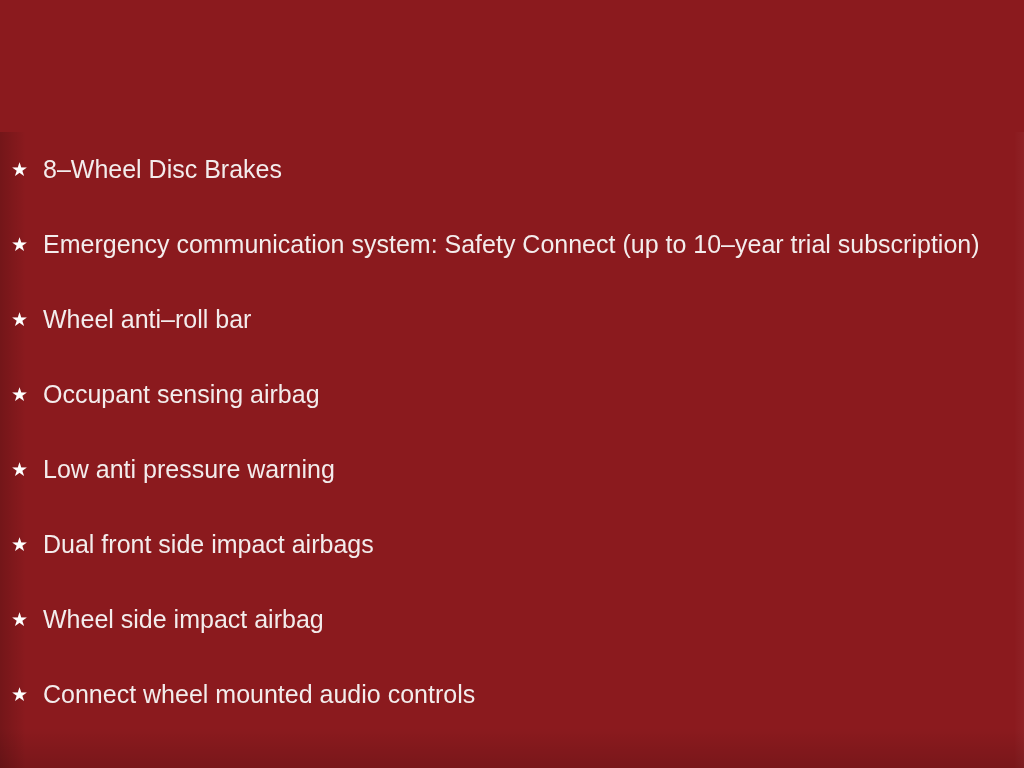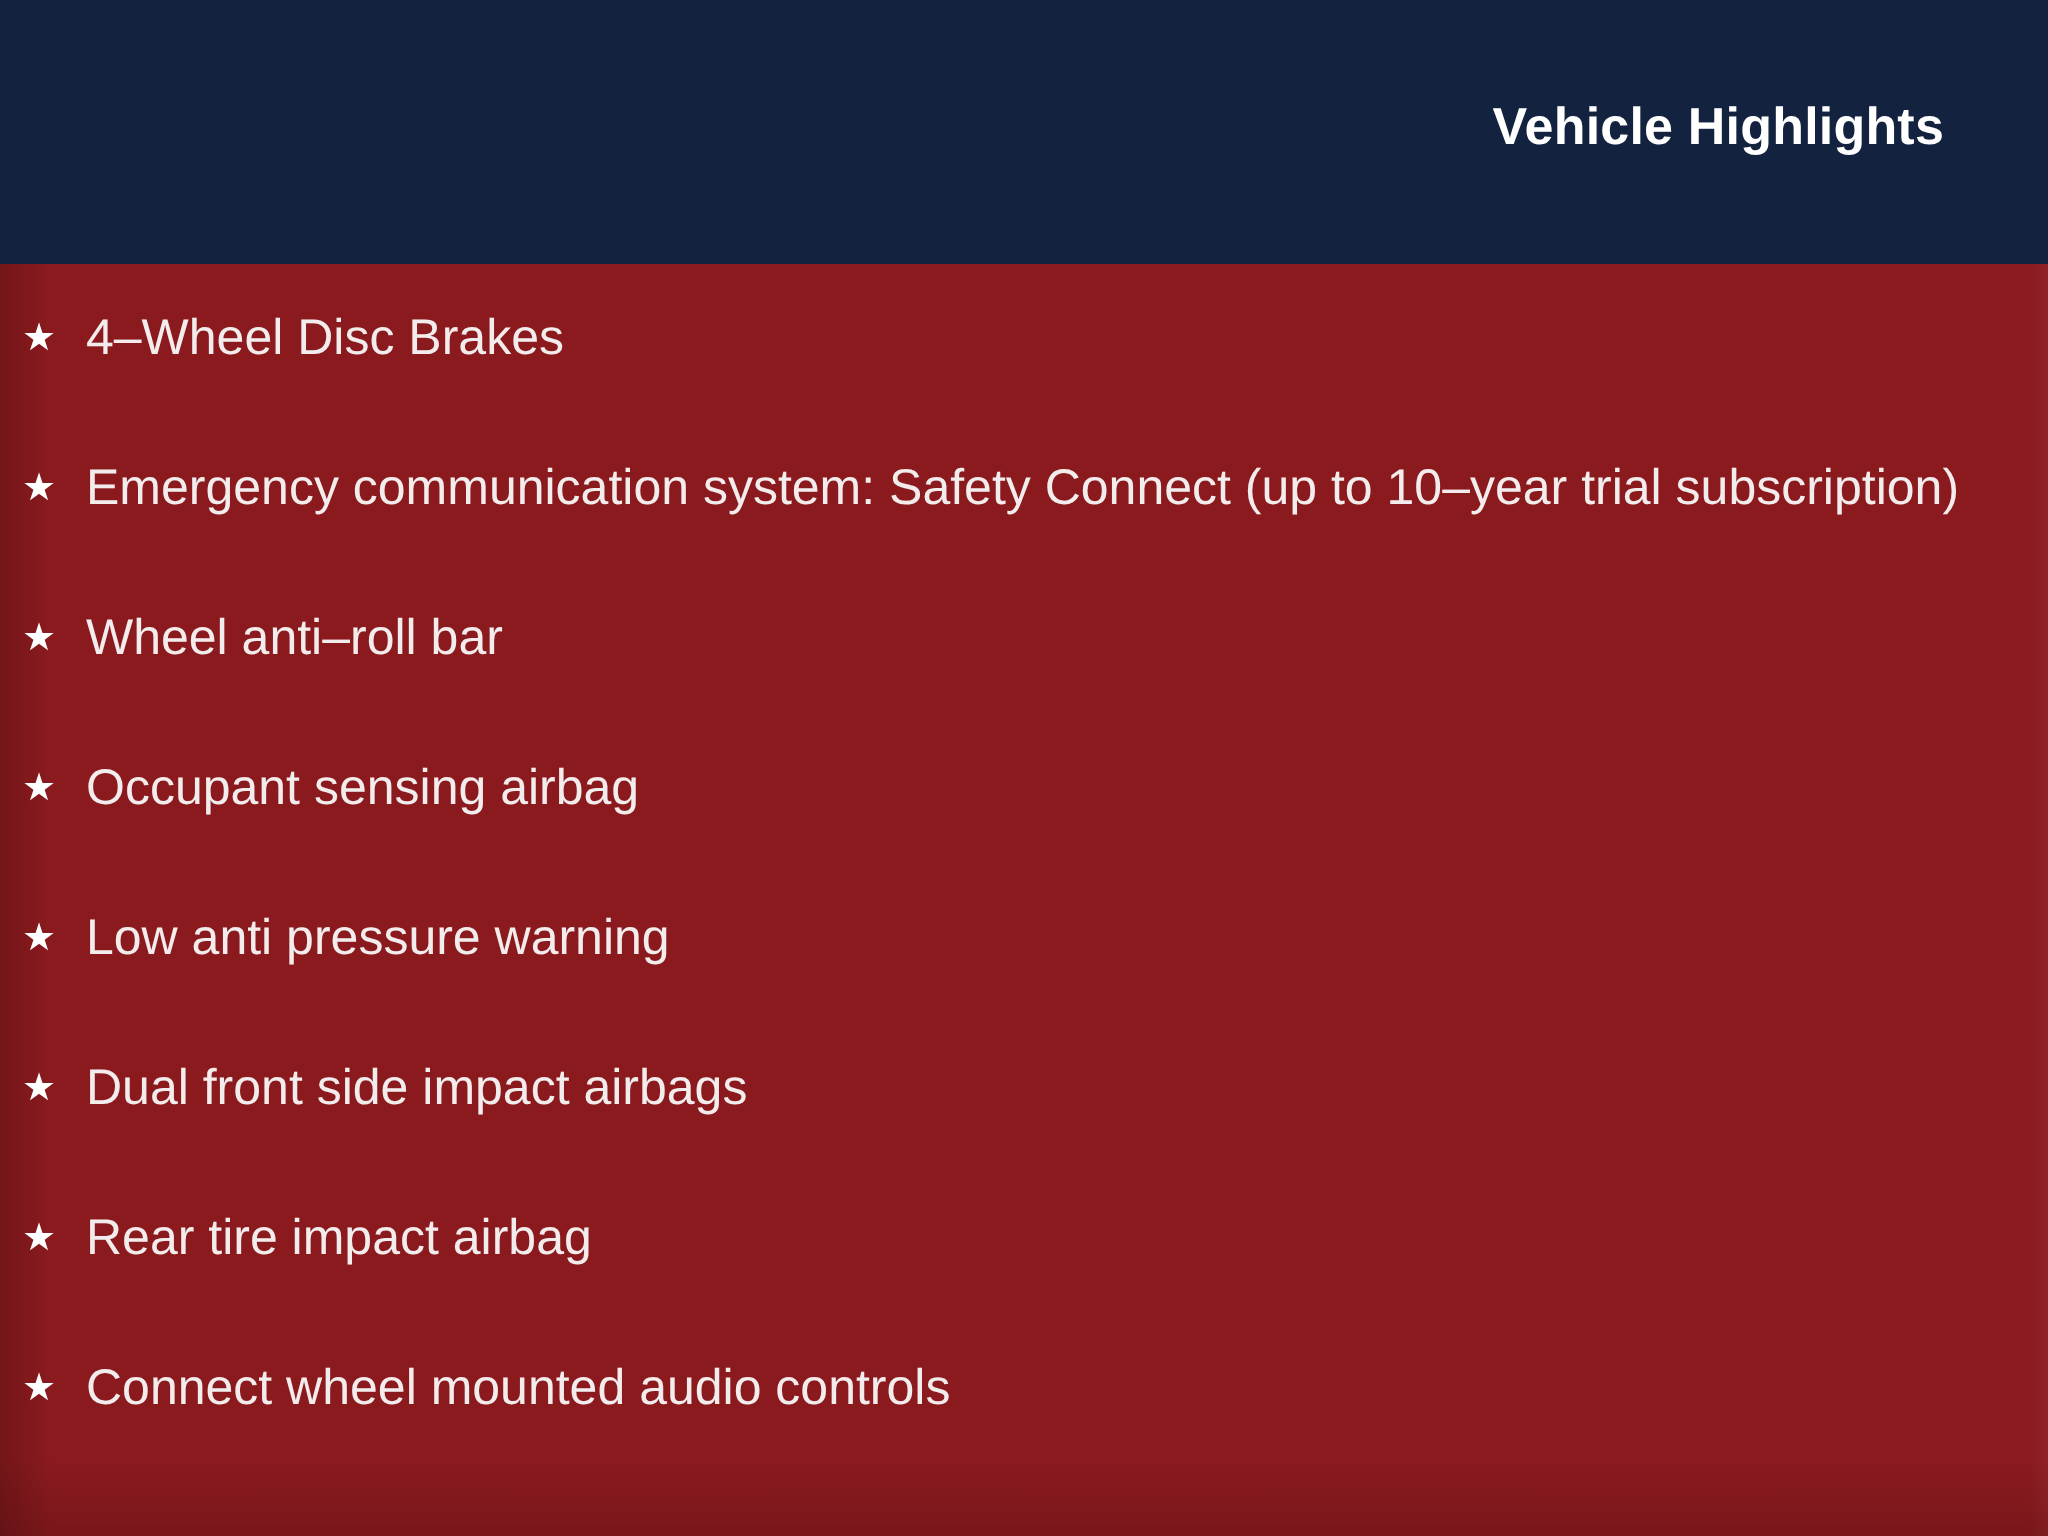--- a/index.html
+++ b/index.html
@@ -104,32 +104,29 @@
   }
   .highlight-text {
     display: block;
   }
 </style>
 </head>
 <body>
 
 <div id="slide">
 
-  <div id="header-band">
-    <h1 id="header-title">Vehicle Highlights</h1>
-  </div>
 
   <div id="body-panel">
     <div id="body-vignette"></div>
 
     <ul id="highlights-list">
 
       <li class="highlight-item">
         <span class="star-icon">★</span>
-        <span class="highlight-text">4–Wheel Disc Brakes</span>
+        <span class="highlight-text">8–Wheel Disc Brakes</span>
       </li>
 
       <li class="highlight-item">
         <span class="star-icon">★</span>
         <span class="highlight-text">Emergency communication system: Safety Connect (up to 10–year trial subscription)</span>
       </li>
 
       <li class="highlight-item">
         <span class="star-icon">★</span>
         <span class="highlight-text">Wheel anti–roll bar</span>
@@ -145,21 +142,21 @@
         <span class="highlight-text">Low anti pressure warning</span>
       </li>
 
       <li class="highlight-item">
         <span class="star-icon">★</span>
         <span class="highlight-text">Dual front side impact airbags</span>
       </li>
 
       <li class="highlight-item">
         <span class="star-icon">★</span>
-        <span class="highlight-text">Rear tire impact airbag</span>
+        <span class="highlight-text">Wheel side impact airbag</span>
       </li>
 
       <li class="highlight-item">
         <span class="star-icon">★</span>
         <span class="highlight-text">Connect wheel mounted audio controls</span>
       </li>
 
     </ul>
   </div>
 

